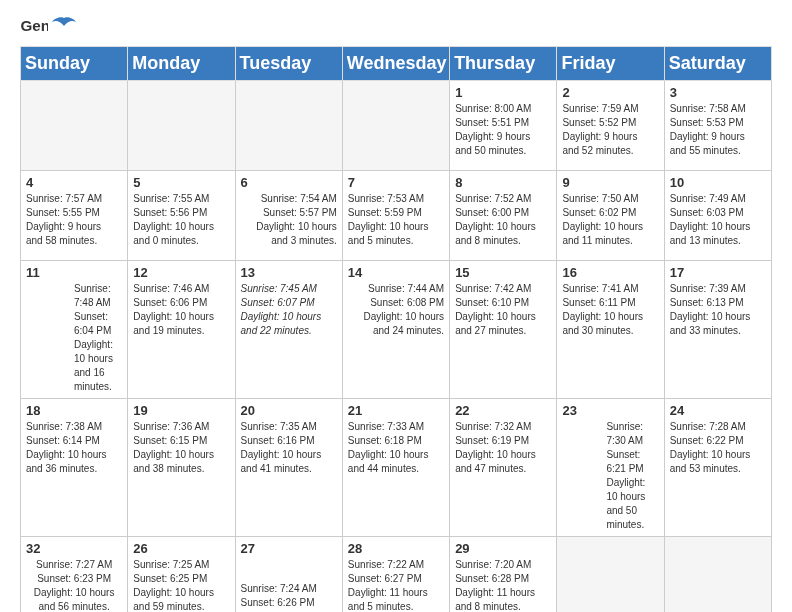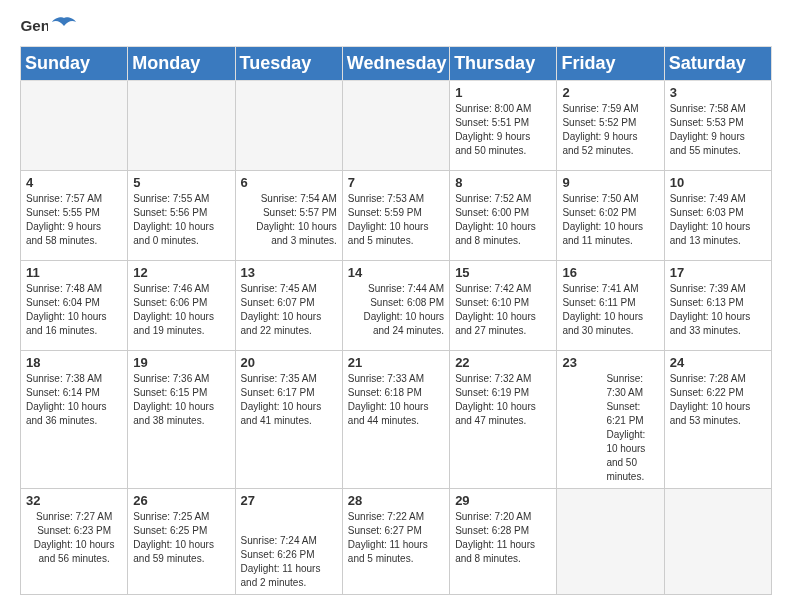--- a/index.html
+++ b/index.html
@@ -176,35 +176,35 @@
           <span class="day-num">10</span>
           <div class="day-info" style="white-space: pre-line;">Sunrise: 7:49 AM
 Sunset: 6:03 PM
 Daylight: 10 hours
 and 13 minutes.</div>
         </td>
       </tr>
       <tr>
         <td>
           <span class="day-num">11</span>
-          <div class="day-info" style="white-space: pre-line;">Sunrise: 7:48 AM
+          <div class="day-info" style="white-space: pre-line; margin-left: 48px;">Sunrise: 7:48 AM
 Sunset: 6:04 PM
 Daylight: 10 hours
 and 16 minutes.</div>
         </td>
         <td>
           <span class="day-num">12</span>
           <div class="day-info" style="white-space: pre-line;">Sunrise: 7:46 AM
 Sunset: 6:06 PM
 Daylight: 10 hours
 and 19 minutes.</div>
         </td>
         <td>
           <span class="day-num">13</span>
-          <div class="day-info" style="white-space: pre-line;">Sunrise: 7:45 AM
+          <div class="day-info" style="white-space: pre-line; font-style: italic;">Sunrise: 7:45 AM
 Sunset: 6:07 PM
 Daylight: 10 hours
 and 22 minutes.</div>
         </td>
         <td>
           <span class="day-num">14</span>
           <div class="day-info" style="white-space: pre-line; text-align: right;">Sunrise: 7:44 AM
 Sunset: 6:08 PM
 Daylight: 10 hours
 and 24 minutes.</div>
@@ -242,21 +242,21 @@
         <td>
           <span class="day-num">19</span>
           <div class="day-info" style="white-space: pre-line;">Sunrise: 7:36 AM
 Sunset: 6:15 PM
 Daylight: 10 hours
 and 38 minutes.</div>
         </td>
         <td>
           <span class="day-num">20</span>
           <div class="day-info" style="white-space: pre-line;">Sunrise: 7:35 AM
-Sunset: 6:17 PM
+Sunset: 6:16 PM
 Daylight: 10 hours
 and 41 minutes.</div>
         </td>
         <td>
           <span class="day-num">21</span>
           <div class="day-info" style="white-space: pre-line;">Sunrise: 7:33 AM
 Sunset: 6:18 PM
 Daylight: 10 hours
 and 44 minutes.</div>
         </td>

